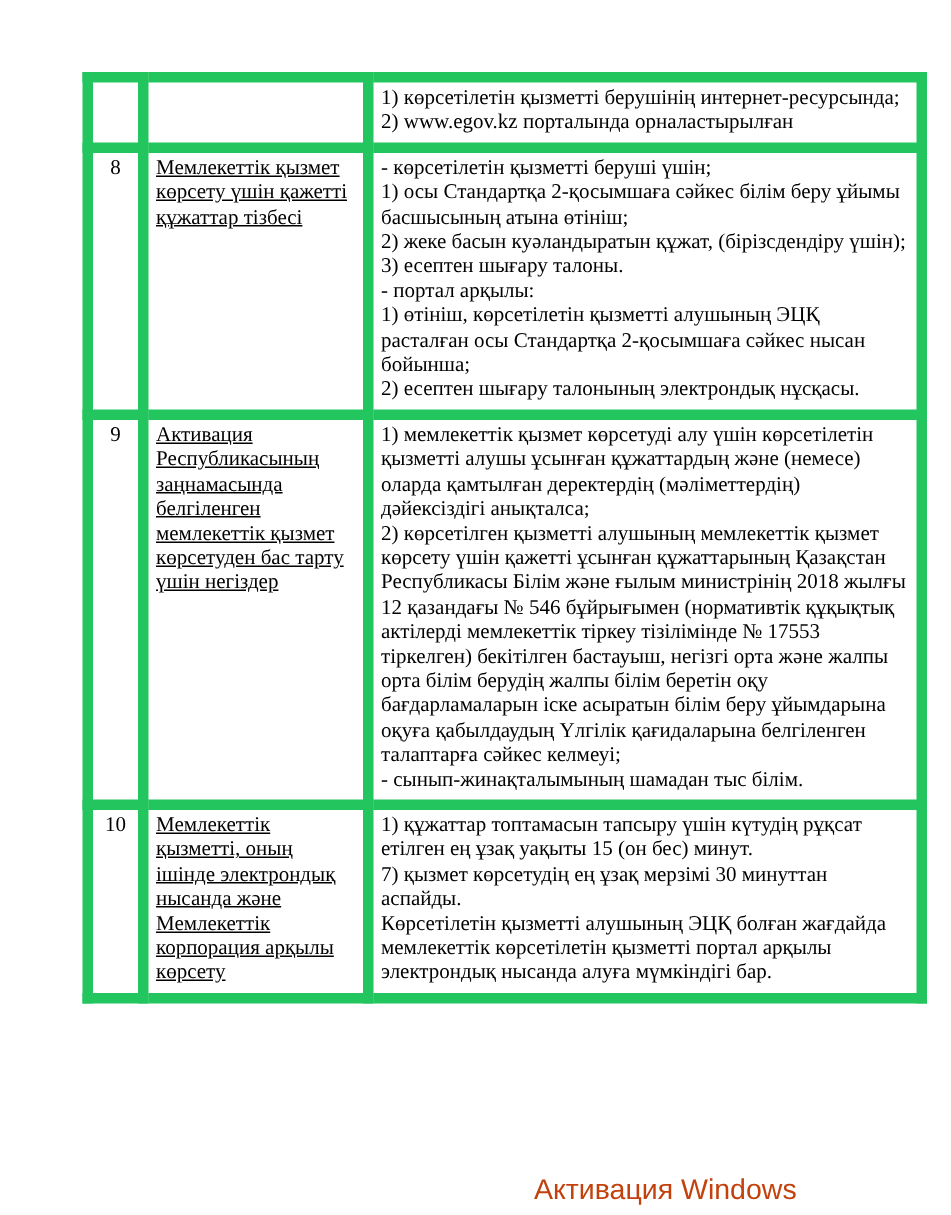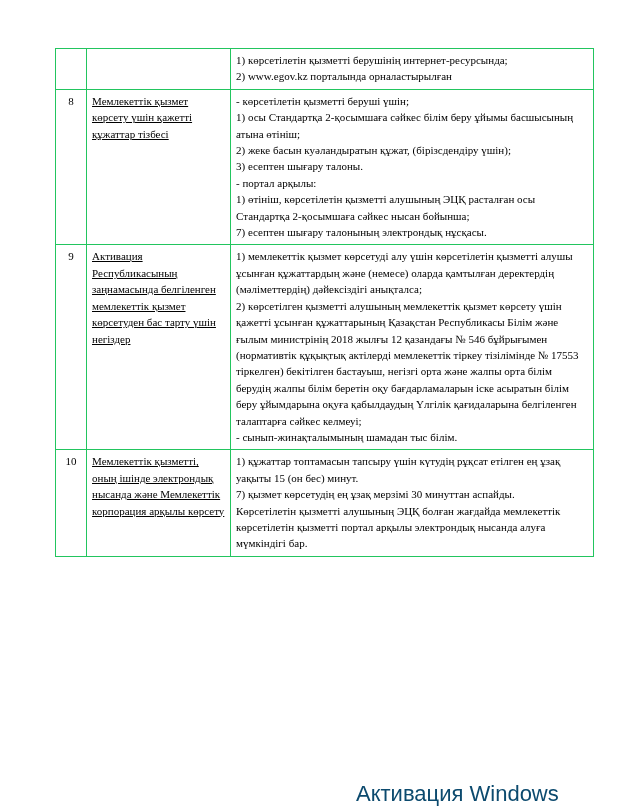--- a/index.html
+++ b/index.html
@@ -24,24 +24,24 @@
   }
   table.doc-table {
     position: absolute;
     left: 55px;
     top: 48px;
     width: 524px;
     border-collapse: collapse;
     table-layout: fixed;
   }
   table.doc-table td {
-    border: 1px solid #22c55e;
+    border: 7px solid #22c55e;
     vertical-align: top;
     padding: 3px 5px 4px 5px;
-    font-size: 11px;
+    font-size: 14px;
     line-height: 16.4px;
     font-family: "Liberation Serif", serif;
   }
   td.col-num {
     width: 20px;
     text-align: center;
     vertical-align: bottom;
     padding-bottom: 6px;
   }
   td.col-name {
@@ -59,23 +59,23 @@
     position: absolute;
     right: 18px;
     bottom: 6px;
     text-align: left;
     width: 260px;
     color: #c8c8c8;
     font-family: "Liberation Sans", sans-serif;
     pointer-events: none;
   }
   .watermark .wm-title {
-    font-size: 22px;
+    font-size: 19px;
     line-height: 20px;
-    color: #0c4a6e;
+    color: #c2410c;
   }
   .watermark .wm-sub {
     font-size: 12px;
     line-height: 14px;
     color: #c9c9c9;
   }
   .num-mid {
     vertical-align: middle;
   }
 </style>
@@ -106,21 +106,21 @@
         <td class="col-name">
           <div class="cell-p">Мемлекеттік қызмет көрсету үшін қажетті құжаттар тізбесі</div>
         </td>
         <td class="col-body">
           <p class="cell-p">- көрсетілетін қызметті беруші үшін;</p>
           <p class="cell-p">1) осы Стандартқа 2-қосымшаға сәйкес білім беру ұйымы басшысының атына өтініш;</p>
           <p class="cell-p">2) жеке басын куәландыратын құжат, (бірізсдендіру үшін);</p>
           <p class="cell-p">3) есептен шығару талоны.</p>
           <p class="cell-p">- портал арқылы:</p>
           <p class="cell-p">1) өтініш, көрсетілетін қызметті алушының ЭЦҚ расталған осы Стандартқа 2-қосымшаға сәйкес нысан бойынша;</p>
-          <p class="cell-p">7) есептен шығару талонының электрондық нұсқасы.</p>
+          <p class="cell-p">2) есептен шығару талонының электрондық нұсқасы.</p>
         </td>
       </tr>
 
       <tr>
         <td class="col-num num-mid">
           <div class="cell-p">9</div>
         </td>
         <td class="col-name">
           <div class="cell-p">Активация Республикасының заңнамасында белгіленген мемлекеттік қызмет көрсетуден бас тарту үшін негіздер</div>
         </td>

